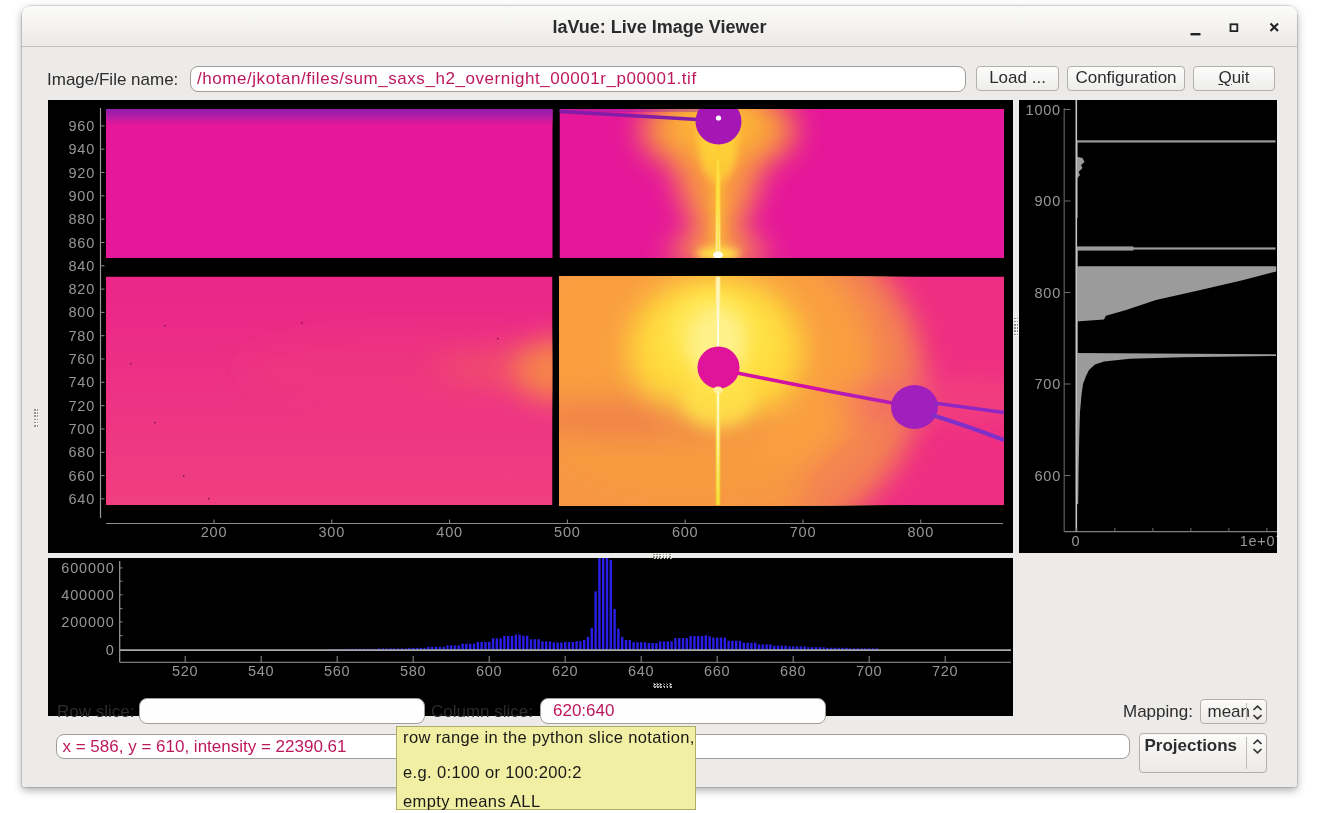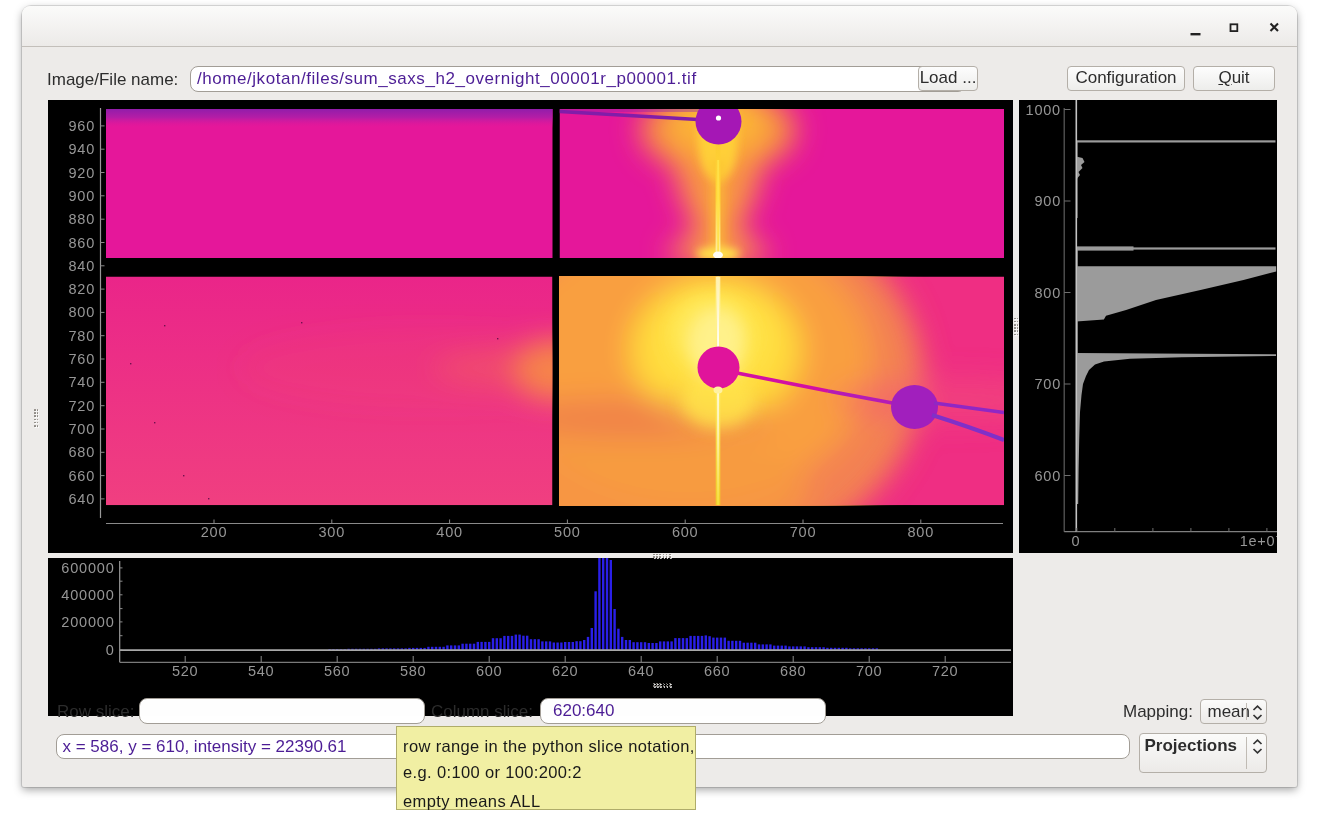--- a/index.html
+++ b/index.html
@@ -8,45 +8,46 @@
   background:#edebe9; border-radius:9px 9px 2px 2px;
   box-shadow:0 3px 9px rgba(0,0,0,.35), 0 0 0 1px rgba(0,0,0,.12); }
 #titlebar { position:absolute; left:0; top:0; width:100%; height:41px;
   background:linear-gradient(#fbfbfa,#eceae8); border-bottom:1px solid #c3bfba;
   border-radius:8px 8px 0 0; }
 #title { position:absolute; width:100%; text-align:center; top:11px;
   font-size:18px; font-weight:bold; color:#2b2b2b; }
 .wbtn { position:absolute; top:0; height:41px; }
 label, .lbl { font-size:17px; color:#2d2d2d; }
 .inp { position:absolute; background:#fff; border:1px solid #a29d96; border-radius:8px;
-  font-size:17px; color:#4c1d95; }
+  font-size:17px; color:#be185d; }
 .btn { position:absolute; background:linear-gradient(#fdfdfd,#ededeb);
   border:1px solid #b4afa8; border-radius:4px; text-align:center;
   font-size:17px; color:#2d2d2d; height:25px; padding-top:1px; }
 .panel { position:absolute; background:#000; overflow:hidden; }
 text.ax { font-family:"Liberation Sans", sans-serif; font-size:14.5px; fill:#969696; letter-spacing:0.8px; }
 .dots span { position:absolute; width:1.7px; height:1.7px; background:#87837d; border-radius:50%;
   box-shadow:0.9px 0.9px 0 rgba(255,255,255,.95); }
 .combo { position:absolute; background:linear-gradient(#fbfbfa,#eceae8);
   border:1px solid #b4afa8; border-radius:4px; }
 .combo .sep { position:absolute; top:3px; bottom:3px; width:1px; background:#c0bbb4; }
 .combo svg { position:absolute; }
 </style></head><body>
 <div id="win">
   <div id="titlebar">
+    <div id="title">laVue: Live Image Viewer</div>
     <svg class="wbtn" style="left:1160px;width:110px" viewBox="0 0 110 41">
       <rect x="8.5" y="27" width="10" height="2.4" fill="#222"></rect>
       <rect x="48.5" y="18.3" width="6.8" height="6.8" fill="none" stroke="#222" stroke-width="1.8"></rect>
       <path d="M88.5 17.5 L96 25 M96 17.5 L88.5 25" stroke="#222" stroke-width="2.1" fill="none"></path>
     </svg>
   </div>
 
   <div class="lbl" style="position:absolute;left:25px;top:64px">Image/File name:</div>
   <div class="inp" style="left:168px;top:60px;width:776px;height:26px;padding:2px 6px;letter-spacing:0.55px">/home/jkotan/files/sum_saxs_h2_overnight_00001r_p00001.tif</div>
-  <div class="btn" style="left:896px;top:60px;width:60px">Load ...</div>
+  <div class="btn" style="left:954px;top:60px;width:83px">Load ...</div>
   <div class="btn" style="left:1045px;top:60px;width:118px">Configuration</div>
   <div class="btn" style="left:1171px;top:60px;width:82px"><u>Q</u>uit</div>
 </div>
 
 <div class="panel" style="left:48px;top:100px;width:965px;height:453px">
 <svg width="965" height="453" viewBox="0 0 965 453">
 <defs>
   <clipPath id="cTL">
           <rect x="58" y="9" width="446.5" height="149"></rect>
         </clipPath>
@@ -519,16 +520,16 @@
   <div class="sep" style="left:106px"></div>
   <svg style="left:110px;top:4px" width="15" height="17" viewBox="0 0 15 17">
     <path d="M3.5 6 L7.5 2.2 L11.5 6" fill="none" stroke="#333" stroke-width="1.7"></path>
     <path d="M3.5 11 L7.5 14.8 L11.5 11" fill="none" stroke="#333" stroke-width="1.7"></path>
   </svg>
 </div>
   </div>
 
 <div style="position:absolute;left:395.6px;top:726px;width:300px;height:84px;background:#f1efa3;
   border:1px solid rgba(120,116,60,.55);opacity:0.999;font-size:16.5px;letter-spacing:0.35px;color:#191919;z-index:10;white-space:nowrap">
-  <div style="position:absolute;left:6.5px;top:10px">row range in the python slice notation,</div>
+  <div style="position:absolute;left:6.5px;top:1px">row range in the python slice notation,</div>
   <div style="position:absolute;left:6.5px;top:36px">e.g. 0:100 or 100:200:2</div>
   <div style="position:absolute;left:6.5px;top:65px">empty means ALL</div>
 </div>
 
 </body></html>

